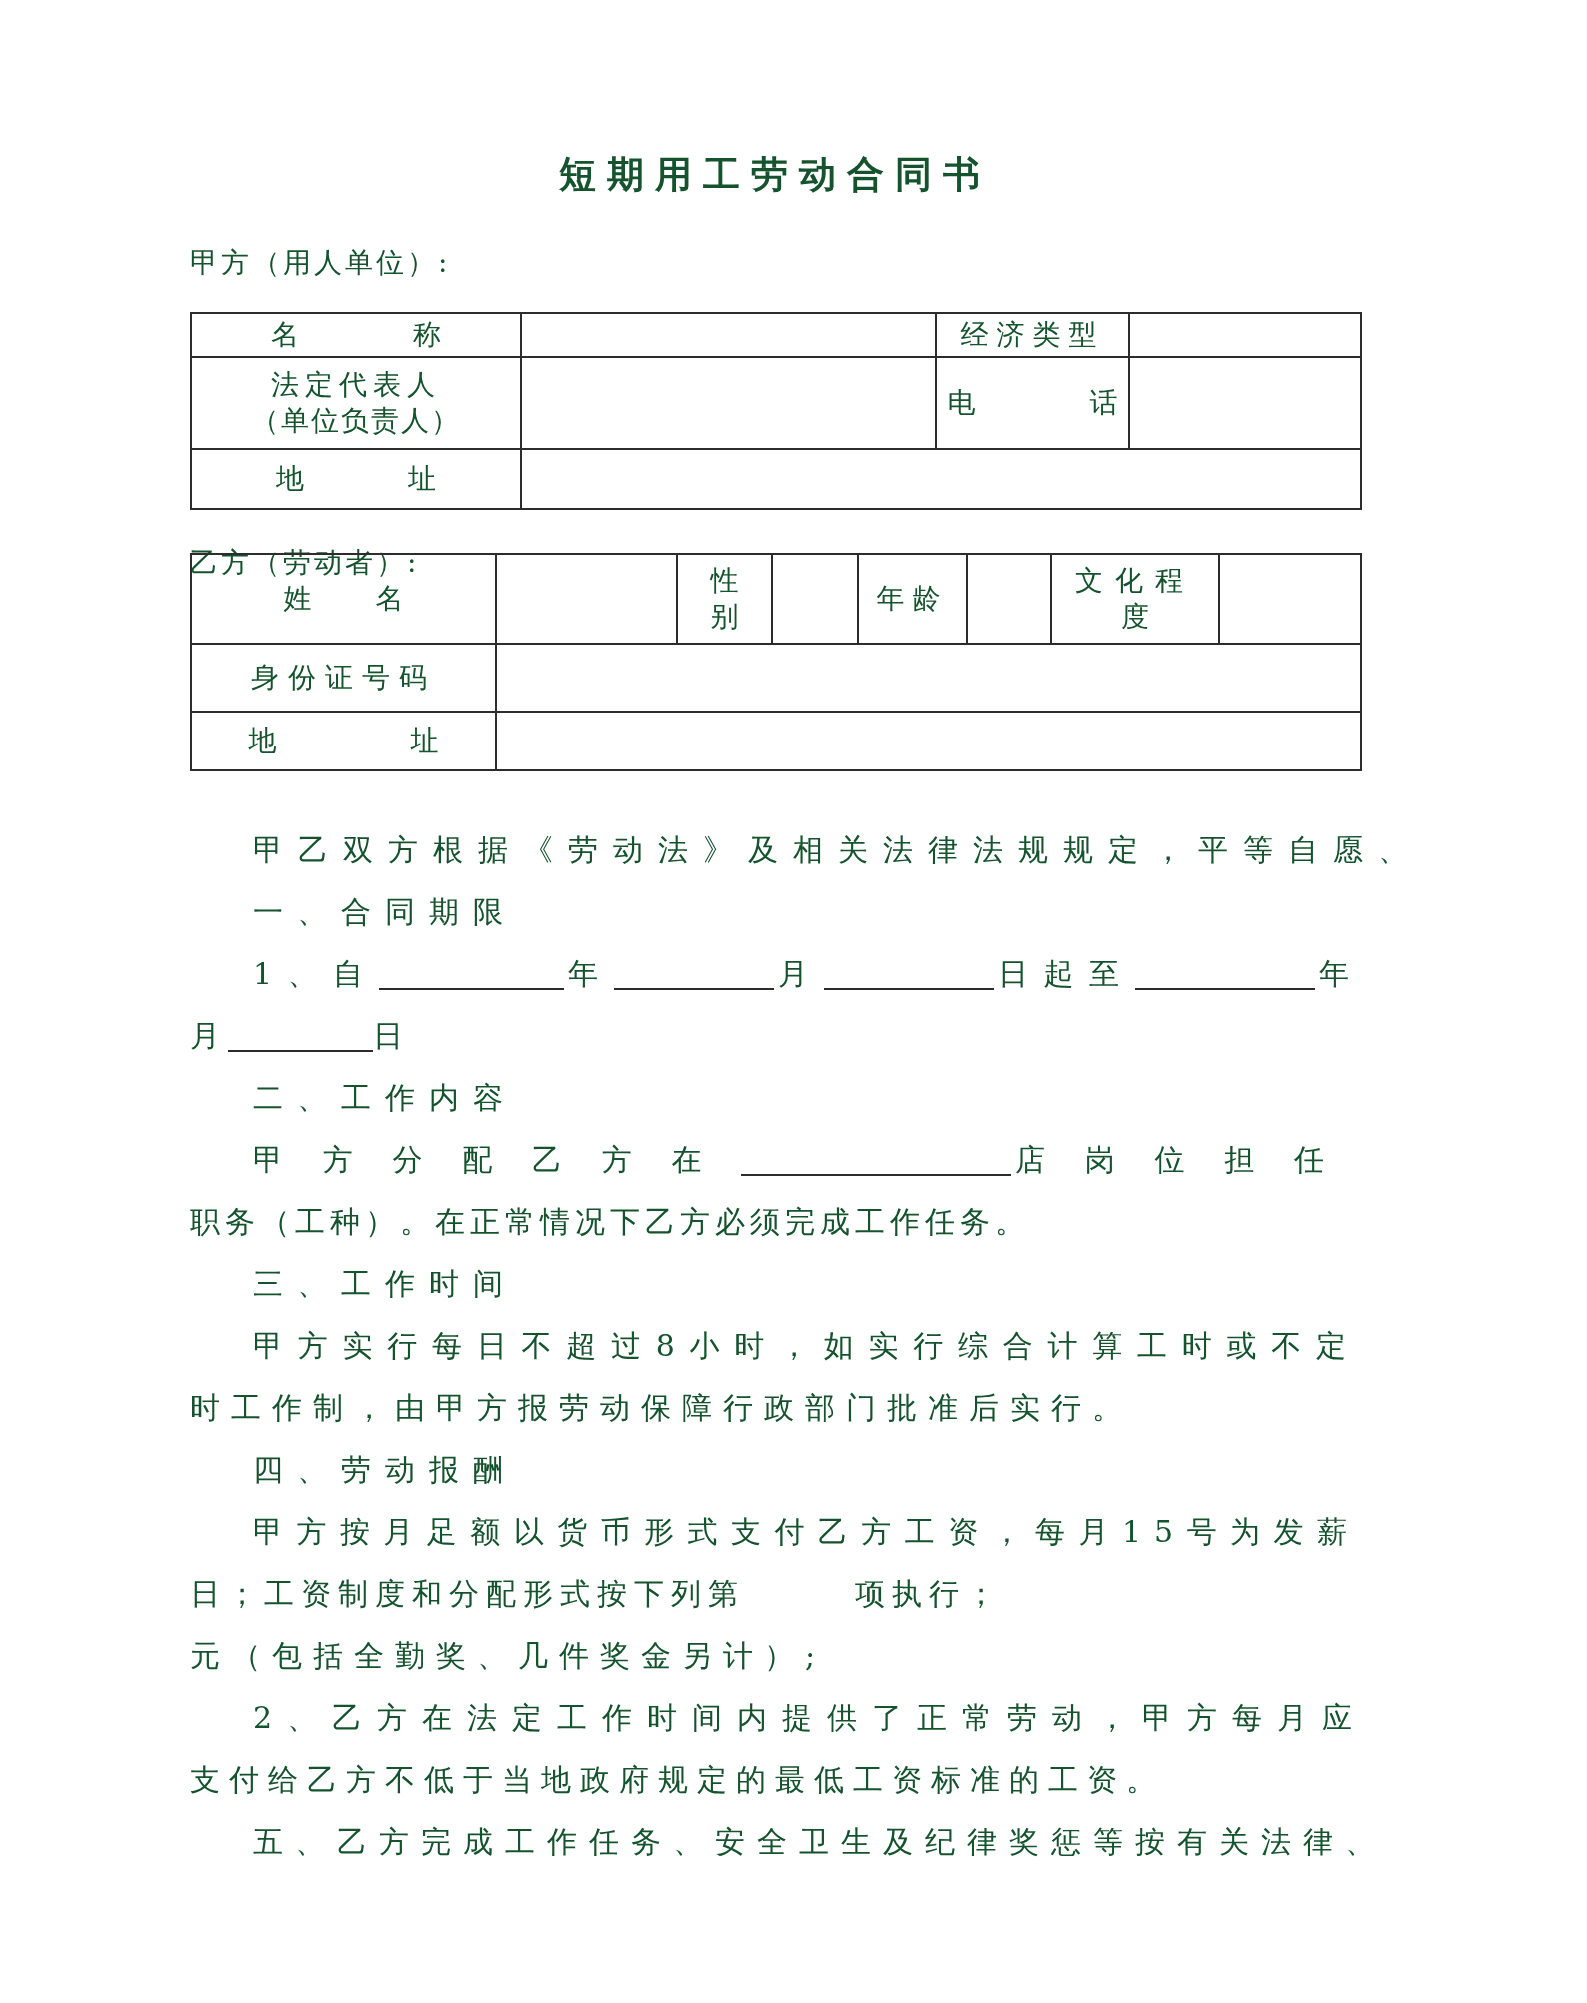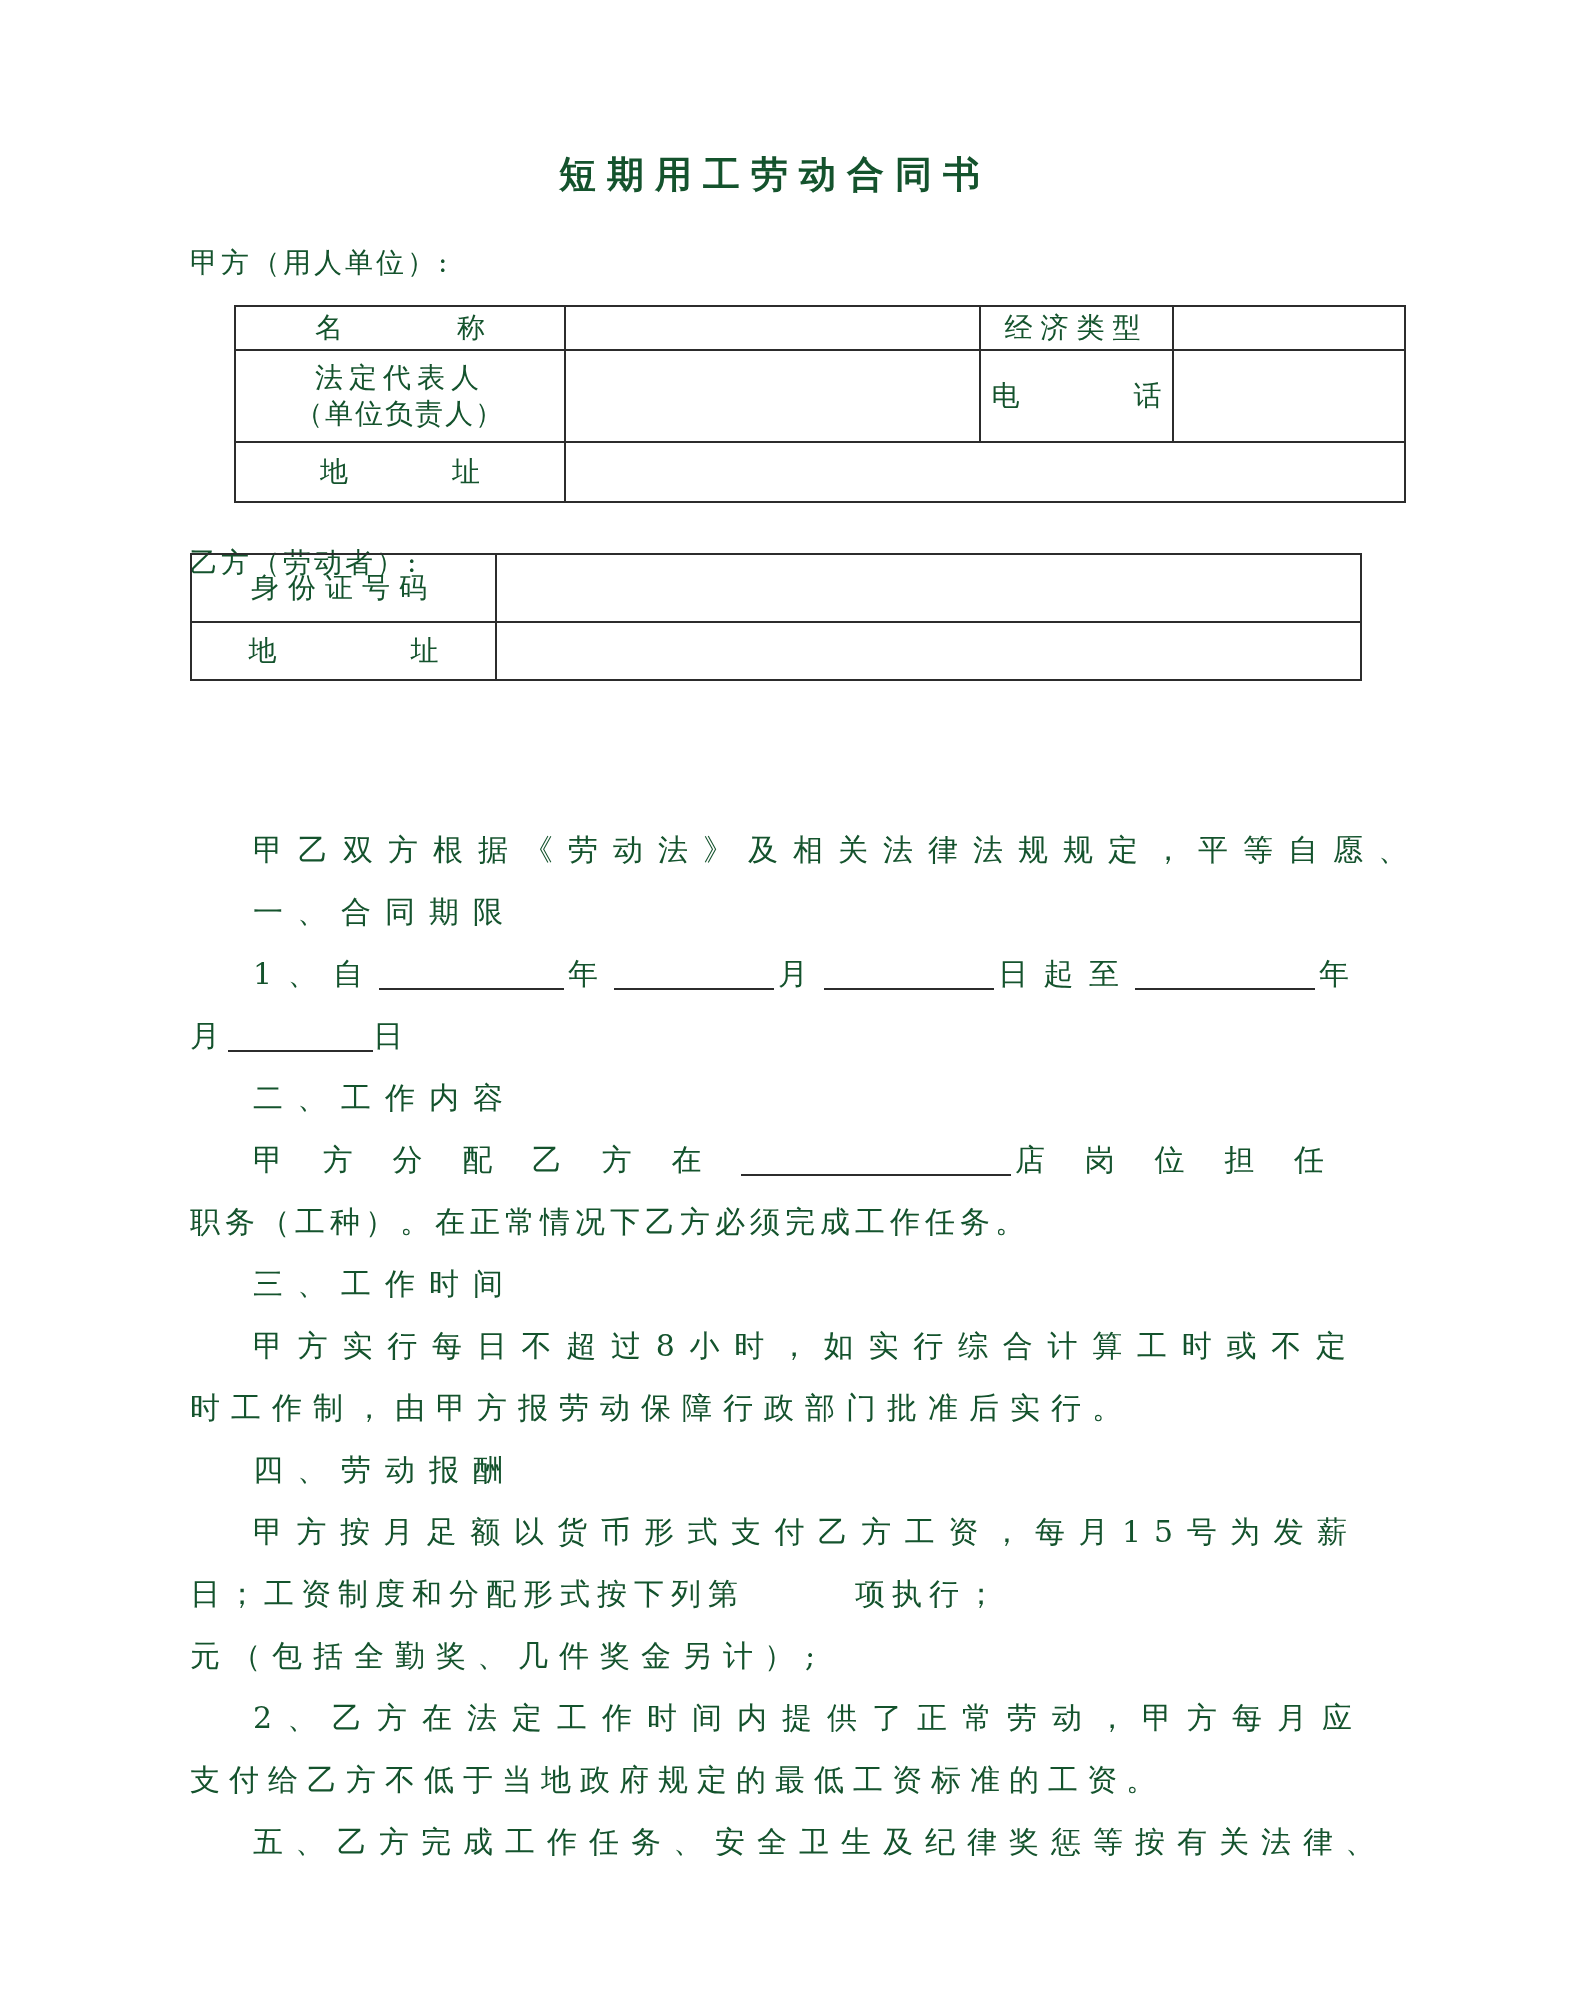--- a/index.html
+++ b/index.html
@@ -17,21 +17,21 @@
   }
   .heading {
     position:absolute; left:190px; font-size:28px; letter-spacing:3px;
   }
   #heading-a { top:244px; }
   #heading-b { top:544px; }
   table.form {
     position:absolute; left:190px; width:1170px;
     border-collapse:collapse; table-layout:fixed;
   }
-  #table-a { top:305px;margin-left:44px; }
+  #table-a { top:312px; }
   #table-b { top:553px; }
   td {
     border:2px solid #2c2c2c; padding:0;
     font-size:28px; text-align:center; vertical-align:middle;
     overflow:hidden;
   }
   tr.r44{height:44px} tr.r92{height:92px} tr.r60{height:60px}
   tr.r90{height:90px} tr.r68{height:68px} tr.r58{height:58px}
   .twoline { line-height:36px; }
   .spread { display:inline-block; text-align:justify; text-align-last:justify; }
@@ -110,20 +110,44 @@
       <col style="width:305px">
         <col style="width:181px">
         <col style="width:95px">
         <col style="width:86px">
       <col style="width:109px">
         <col style="width:84px">
         <col style="width:168px">
         <col style="width:142px">
     </colgroup>
     <tbody>
+        <tr class="r90">
+      <td>
+        <span class="spread w120">姓名</span>
+      </td>
+      <td></td>
+      <td>
+        <div class="twoline">
+          <div>性</div>
+          <div>别</div>
+        </div>
+      </td>
+      <td></td>
+      <td class="cls8">
+        <span>年龄</span>
+      </td>
+      <td></td>
+      <td>
+        <div class="twoline">
+          <div class="cls12">文化程</div>
+          <div>度</div>
+        </div>
+      </td>
+      <td></td>
+    </tr>
     <tr class="r68">
       <td class="cls9">
         <span>身份证号码</span>
       </td>
       <td colspan="7"></td>
     </tr>
     <tr class="r58">
       <td>
         <span class="spread w190">地址</span>
       </td>

